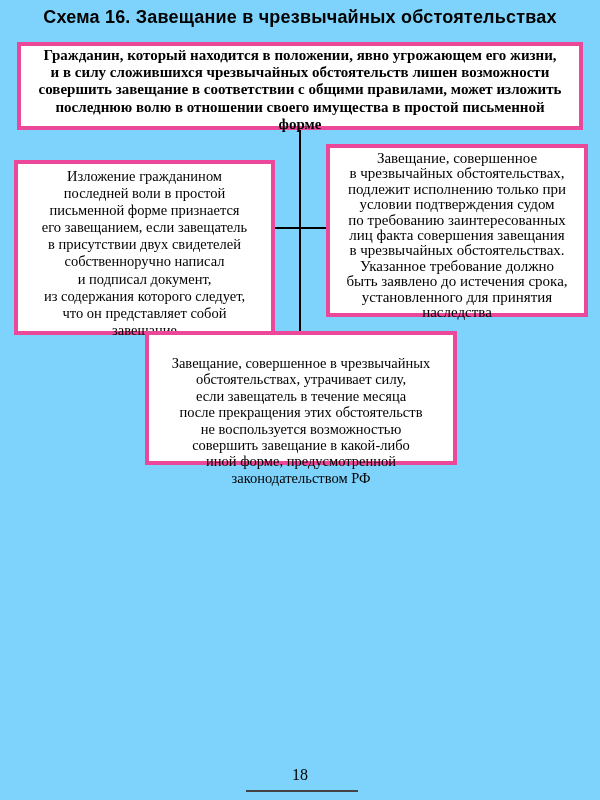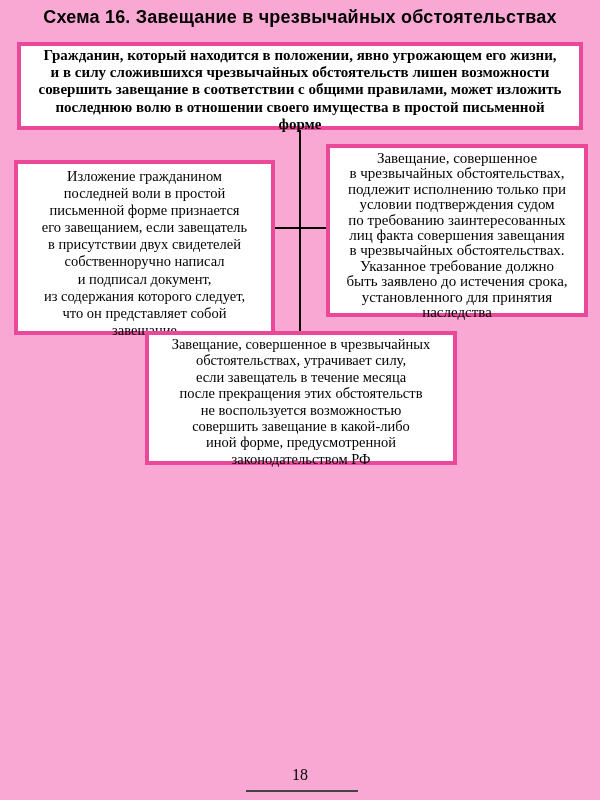--- a/index.html
+++ b/index.html
@@ -4,21 +4,21 @@
 <style>
   html, body {
     margin: 0;
     padding: 0;
     background: #ffffff;
   }
   .page {
     position: relative;
     width: 600px;
     height: 800px;
-    background: #f9a8d4;
+    background: #7dd3fc;
     color: #000000;
     overflow: hidden;
   }
   .page-title {
     position: absolute;
     top: 7px;
     left: 0;
     width: 600px;
     text-align: center;
     font-family: "Liberation Sans", "DejaVu Sans", sans-serif;
@@ -57,21 +57,21 @@
     width: 262px; height: 173px;
     font-size: 15px;
     line-height: 15.4px;
     padding-top: 3px;
   }
   .box-bottom {
     left: 145px; top: 331px;
     width: 312px; height: 134px;
     font-size: 14.5px;
     line-height: 16.4px;
-    padding-top: 1px;
+    padding-top: 20px;
   }
   .connector {
     position: absolute;
     background: #000000;
   }
   .connector-vertical {
     left: 299px; top: 130px;
     width: 2px;  height: 201px;
   }
   .connector-horizontal {

